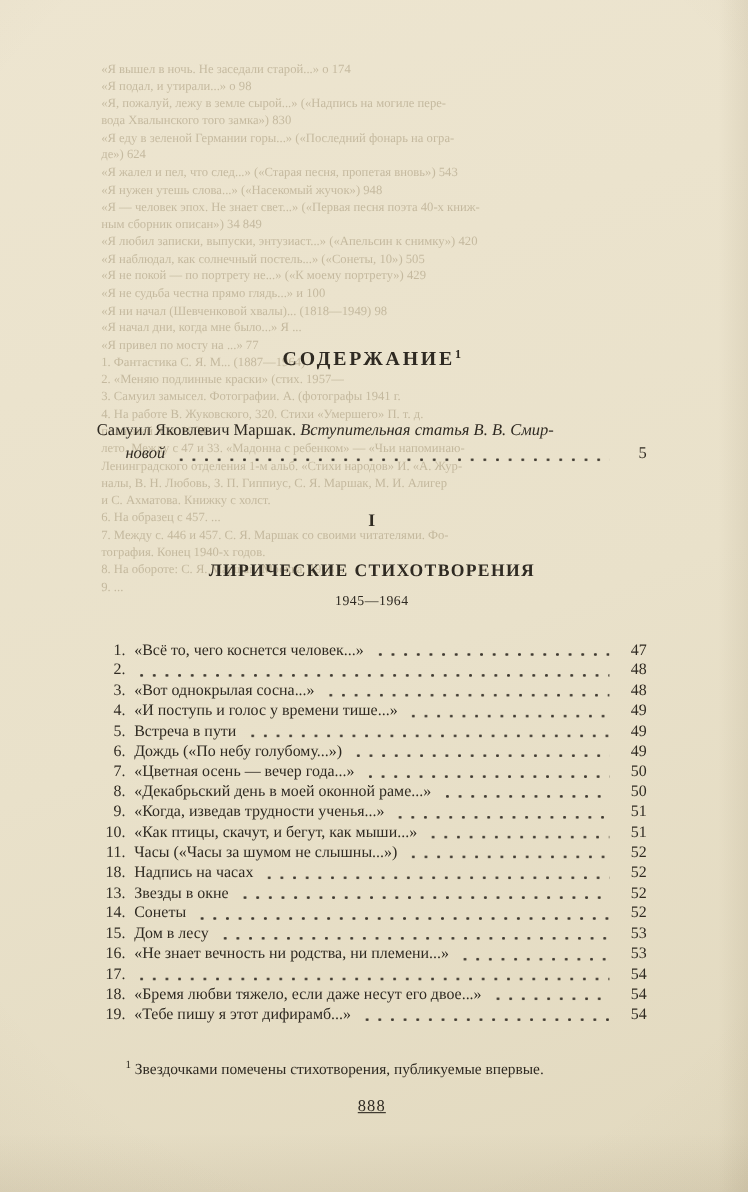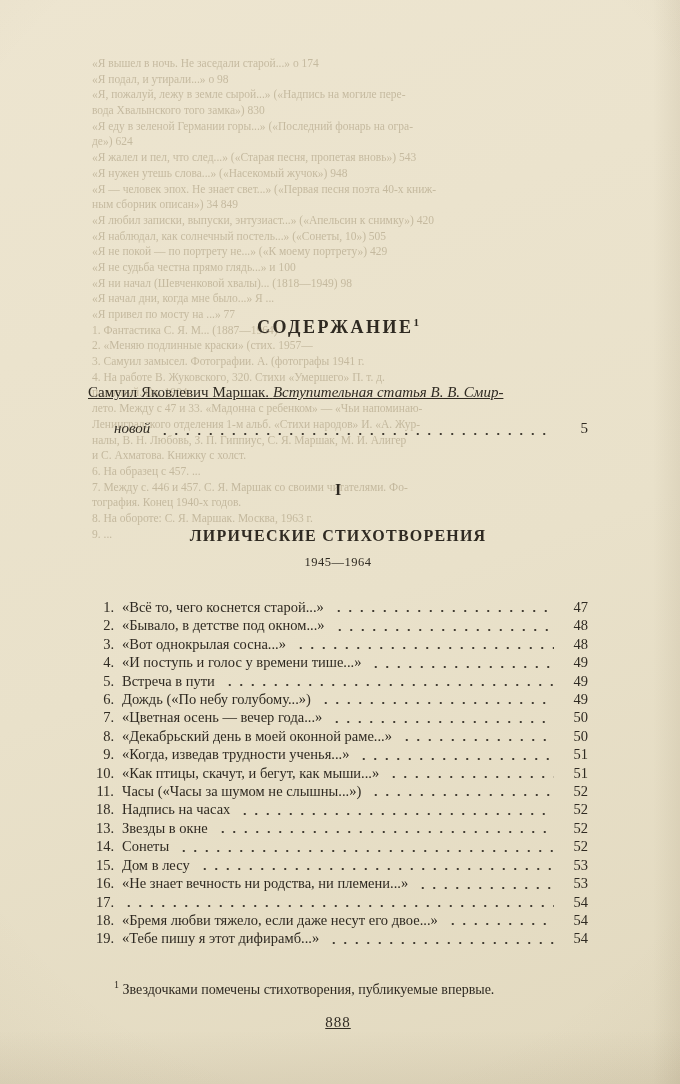--- a/index.html
+++ b/index.html
@@ -35,22 +35,22 @@
     padding:316px 92px 0 88px;
   }
   .title{
     margin:0;text-align:center;
     font-size:18px;font-weight:bold;letter-spacing:2.5px;
   }
   .title sup{font-size:11px;letter-spacing:0;}
   .intro{
     margin:44px 0 0 0;font-size:15px;line-height:21px;
   }
-  .intro .line1{display:block;text-decoration:underline;}
-  .intro .line2{display:flex;align-items:flex-end;margin-top:15px;}
+  .intro .line1{display:block;}
+  .intro .line2{display:flex;align-items:flex-end;}
   .intro .carry{margin-left:26px;}
   .secnum{
     margin-top:42px;text-align:center;
     font-size:16px;font-weight:bold;
   }
   .sectitle{
     margin:28px 0 0 0;text-align:center;
     font-size:16px;font-weight:bold;letter-spacing:1.2px;
   }
   .years{
@@ -133,27 +133,26 @@
 
     <div class="secnum">I</div>
 
     <h2 class="sectitle">ЛИРИЧЕСКИЕ СТИХОТВОРЕНИЯ</h2>
 
     <div class="years">1945—1964</div>
 
     <ol class="entries" id="entries">
         <li class="entry">
           <span class="num">1.</span>
-          <span class="etitle">«Всё то, чего коснется старой...»</span>
+          <span class="etitle">«Всё то, чего коснется человек...»</span>
           <span class="leader"></span>
           <span class="pg">47</span>
         </li>
         <li class="entry">
           <span class="num">2.</span>
-          <span class="etitle">«Бывало, в детстве под окном...»</span>
           <span class="leader"></span>
           <span class="pg">48</span>
         </li>
         <li class="entry">
           <span class="num">3.</span>
           <span class="etitle">«Вот однокрылая сосна...»</span>
           <span class="leader"></span>
           <span class="pg">48</span>
         </li>
         <li class="entry">

